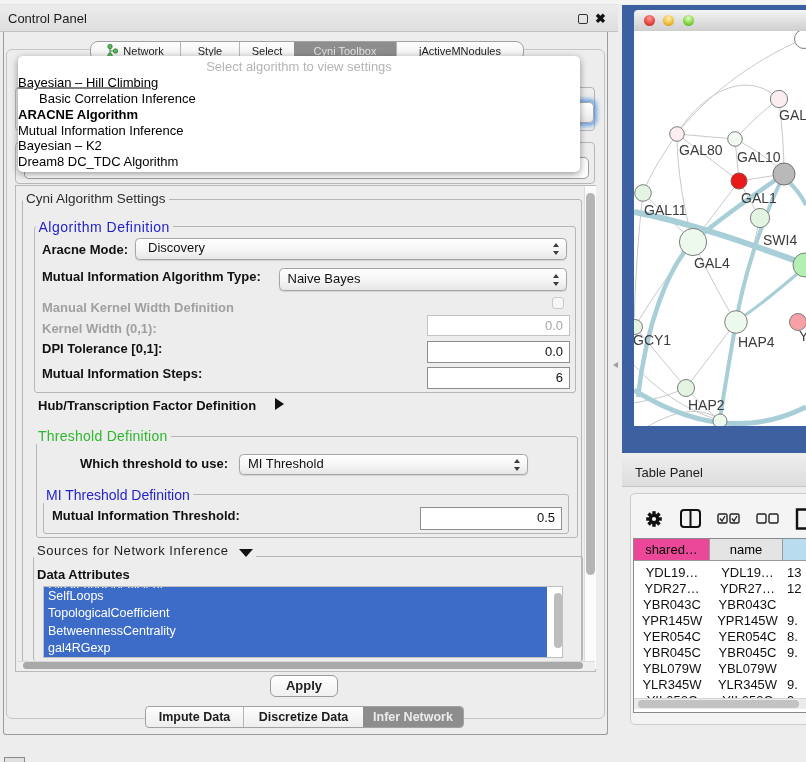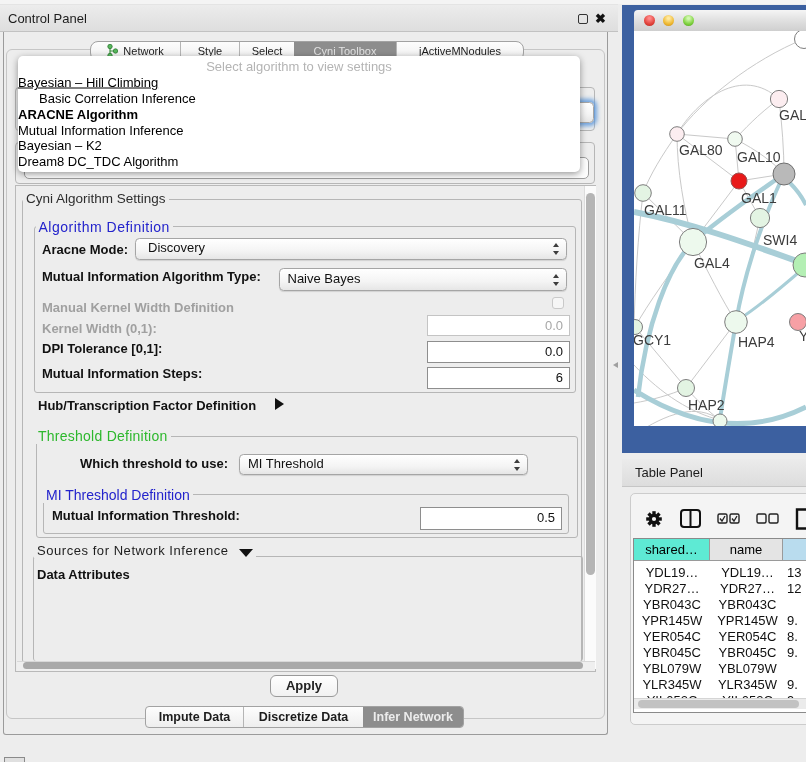--- a/index.html
+++ b/index.html
@@ -118,20 +118,30 @@
   <div class="gbt blue" style="left:39px;top:482px;font-size:14px;">MI Threshold Definition</div>
 
   <div class="lbl" style="left:48px;top:502.5px;">Mutual Information Threshold:</div>
   <div class="input" style="left:416px;top:502.3px;width:134px;height:20.3px;line-height:20.3px;">0.5</div>
 
   <div class="gb" style="left:29px;top:551px;width:548px;height:104px;border-radius:3px;border-bottom:none;"></div>
   <div class="gbt" style="left:30px;top:538px;font-size:13px;letter-spacing:0.55px;color:#1e1e1e;">Sources for Network Inference
     <span style="display:inline-block;width:0;height:0;border-left:7px solid transparent;border-right:7px solid transparent;border-top:8.5px solid #111;vertical-align:-2px;margin-left:6px;"></span></div>
   <div class="lbl" style="left:33px;top:562px;">Data Attributes</div>
 
+  <div class="abs" style="left:39px;top:581px;width:518px;height:70px;background:#fff;border:1px solid #c0c0c0;overflow:hidden;">
+    <div style="position:absolute;left:0;top:-9px;width:503px;height:90px;background:#3d6cc8;color:#fff;font-size:12.5px;line-height:17.35px;padding:0 0 0 4px;box-sizing:border-box;">
+      <div style="height:10px;overflow:hidden;"><span style="display:inline-block;margin-top:-9px;">ClusteringCoefficient</span></div>
+      <div>SelfLoops</div>
+        <div>TopologicalCoefficient</div>
+        <div>BetweennessCentrality</div>
+        <div>gal4RGexp</div>
+    </div>
+    <div style="position:absolute;left:510px;top:6px;width:7.5px;height:55px;background:#bdbdbd;border-radius:4px;"></div>
+  </div>
 
   <div class="abs" style="left:13px;top:656px;width:578px;height:9px;background:#efefef;border-top:1px solid #d8d8d8;"></div>
   <div class="abs" style="left:19px;top:657px;width:560px;height:7px;background:#a9a9a9;border-radius:4px;"></div>
 
   <div class="abs seg" style="left:266px;top:670px;width:66px;height:19.5px;border:1px solid #9a9a9a;border-radius:6px;
        background:linear-gradient(#ffffff,#f1f1f1);font-size:13px;font-weight:bold;color:#222;">Apply</div>
 
   <div class="abs" style="left:141px;top:701px;height:19.5px;display:flex;
        border:1px solid #a2a2a2;border-radius:4px;overflow:hidden;font-size:12.5px;font-weight:bold;
        background:linear-gradient(#fdfdfd,#eeeeee);color:#1c1c1c;">
@@ -263,21 +273,21 @@
       <path d="M 89 10.5 l 2 2.5 l 3 -5" stroke-width="1.3"></path>
       <rect x="114" y="6" width="9" height="9" rx="1.5"></rect>
       <rect x="126" y="6" width="9" height="9" rx="1.5"></rect>
     </g>
     <path d="M 154 1.5 h 12 v 19 h -12 z" fill="none" stroke="#111" stroke-width="2.4"></path>
   </svg>
 
   <div class="abs" style="left:2px;top:44px;width:178px;height:173px;background:#fff;
        border:1px solid #8a8a8a;border-right:none;overflow:hidden;font-size:13px;">
     <div style="position:absolute;left:0;top:0;height:22px;width:100%;display:flex;border-bottom:1px solid #9a9a9a;box-sizing:border-box;">
-      <div class="seg" style="width:76px;background:#5eead4;border-right:1px solid #9a9a9a;box-sizing:border-box;">shared…</div>
+      <div class="seg" style="width:76px;background:#ec4899;border-right:1px solid #9a9a9a;box-sizing:border-box;">shared…</div>
       <div class="seg" style="width:73px;background:#e4e4e4;border-right:1px solid #9a9a9a;box-sizing:border-box;">name</div>
       <div style="flex:1;background:#b9dcee;"></div>
     </div>
     <div id="rows" style="position:absolute;left:0;top:25px;width:100%;">
         <div style="display:flex;height:16.1px;align-items:center;color:#111;">
           <div style="width:76px;text-align:center;">YDL19…</div>
           <div style="width:75px;text-align:center;">YDL19…</div>
           <div style="flex:1;padding-left:2px;">13</div>
         </div>
         <div style="display:flex;height:16.1px;align-items:center;color:#111;">

